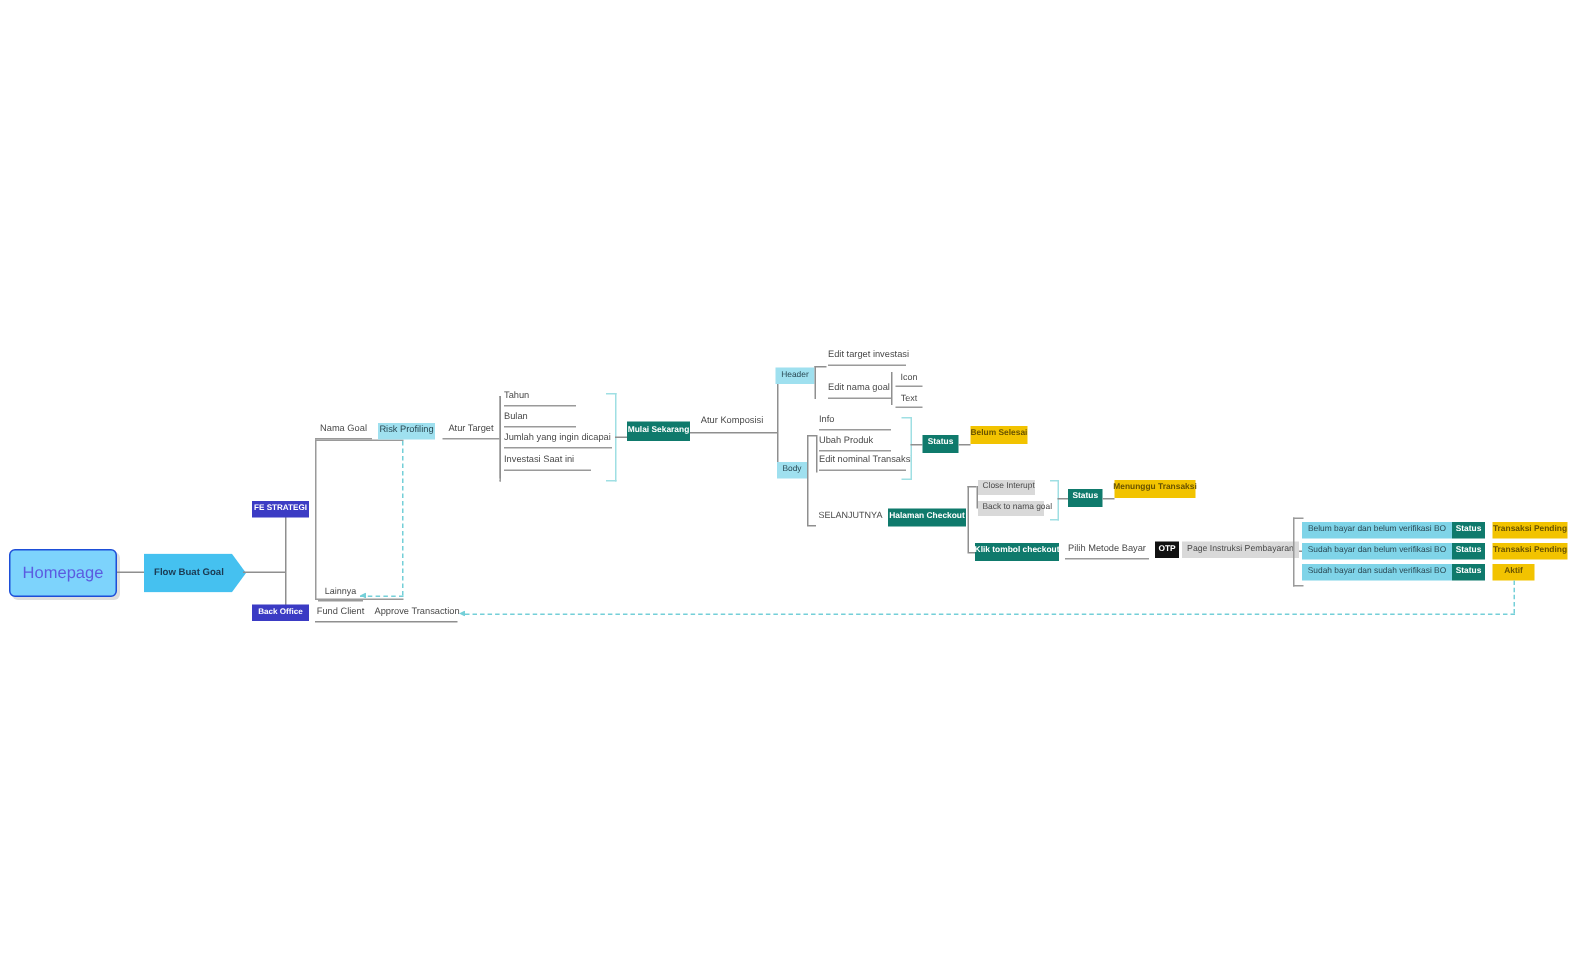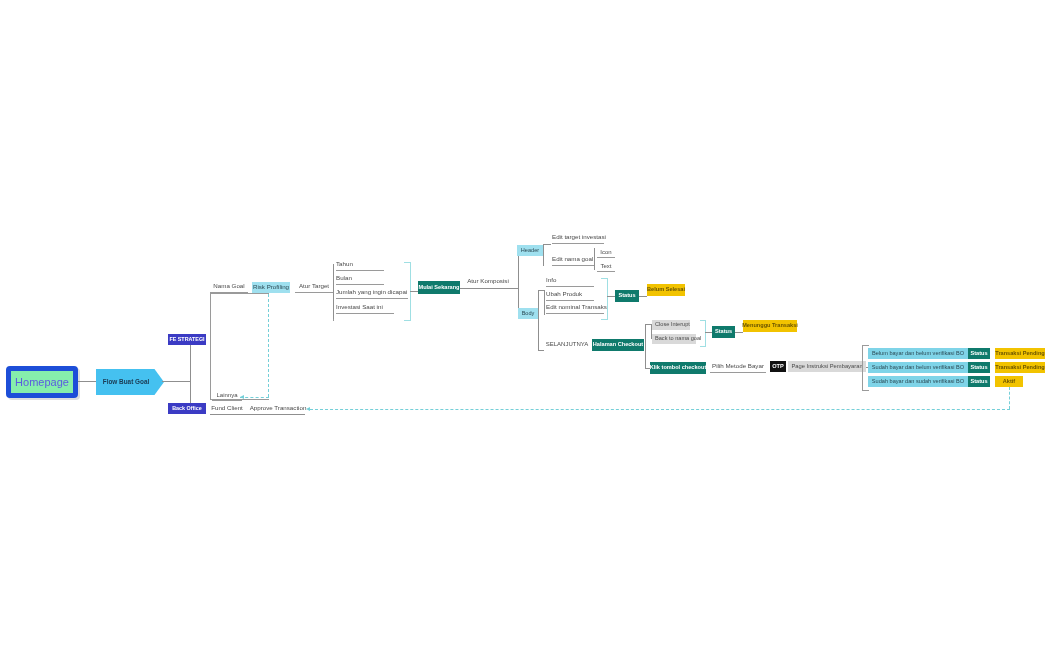--- a/index.html
+++ b/index.html
@@ -15,21 +15,21 @@
 
   .teal{background:#0f7a6c;color:#ffffff;font-size:5.6px;font-weight:bold;border-bottom:none;}
   .yellow{background:#f2c300;color:#6a5400;font-size:5.6px;font-weight:bold;border-bottom:none;}
   .cyan{background:#7fd4e8;color:#2b4a55;font-size:5.6px;border-bottom:none;}
   .cyan-lite{background:#9fe0ef;color:#2b4a55;font-size:6.2px;border-bottom:none;}
   .grey{background:#d9d9d9;color:#4a4a4a;font-size:6.2px;border-bottom:none;}
   .black{background:#111111;color:#ffffff;font-size:5.6px;font-weight:bold;border-bottom:none;}
   .indigo{background:#3b3bc4;color:#ffffff;font-size:5.4px;font-weight:bold;border-bottom:none;}
 
   
-  .card{background:#86efac;border:5px solid #1d4ed8;border-radius:4px;
+  .card{background:#7dd3fc;border:1px solid #1d4ed8;border-radius:4px;
         box-shadow:2px 2px 0 rgba(0,0,0,.13);color:#5b5be0;font-size:11px;}
 
   
   .chevron{background:#45c1f0;color:#1b3a52;font-size:6.4px;font-weight:bold;
            clip-path:polygon(0 0, 86% 0, 100% 50%, 86% 100%, 0 100%);}
 
   
   .ln{position:absolute;background:#8f8f8f;}
   .lnh{height:1px;}
   .lnv{width:1px;}

